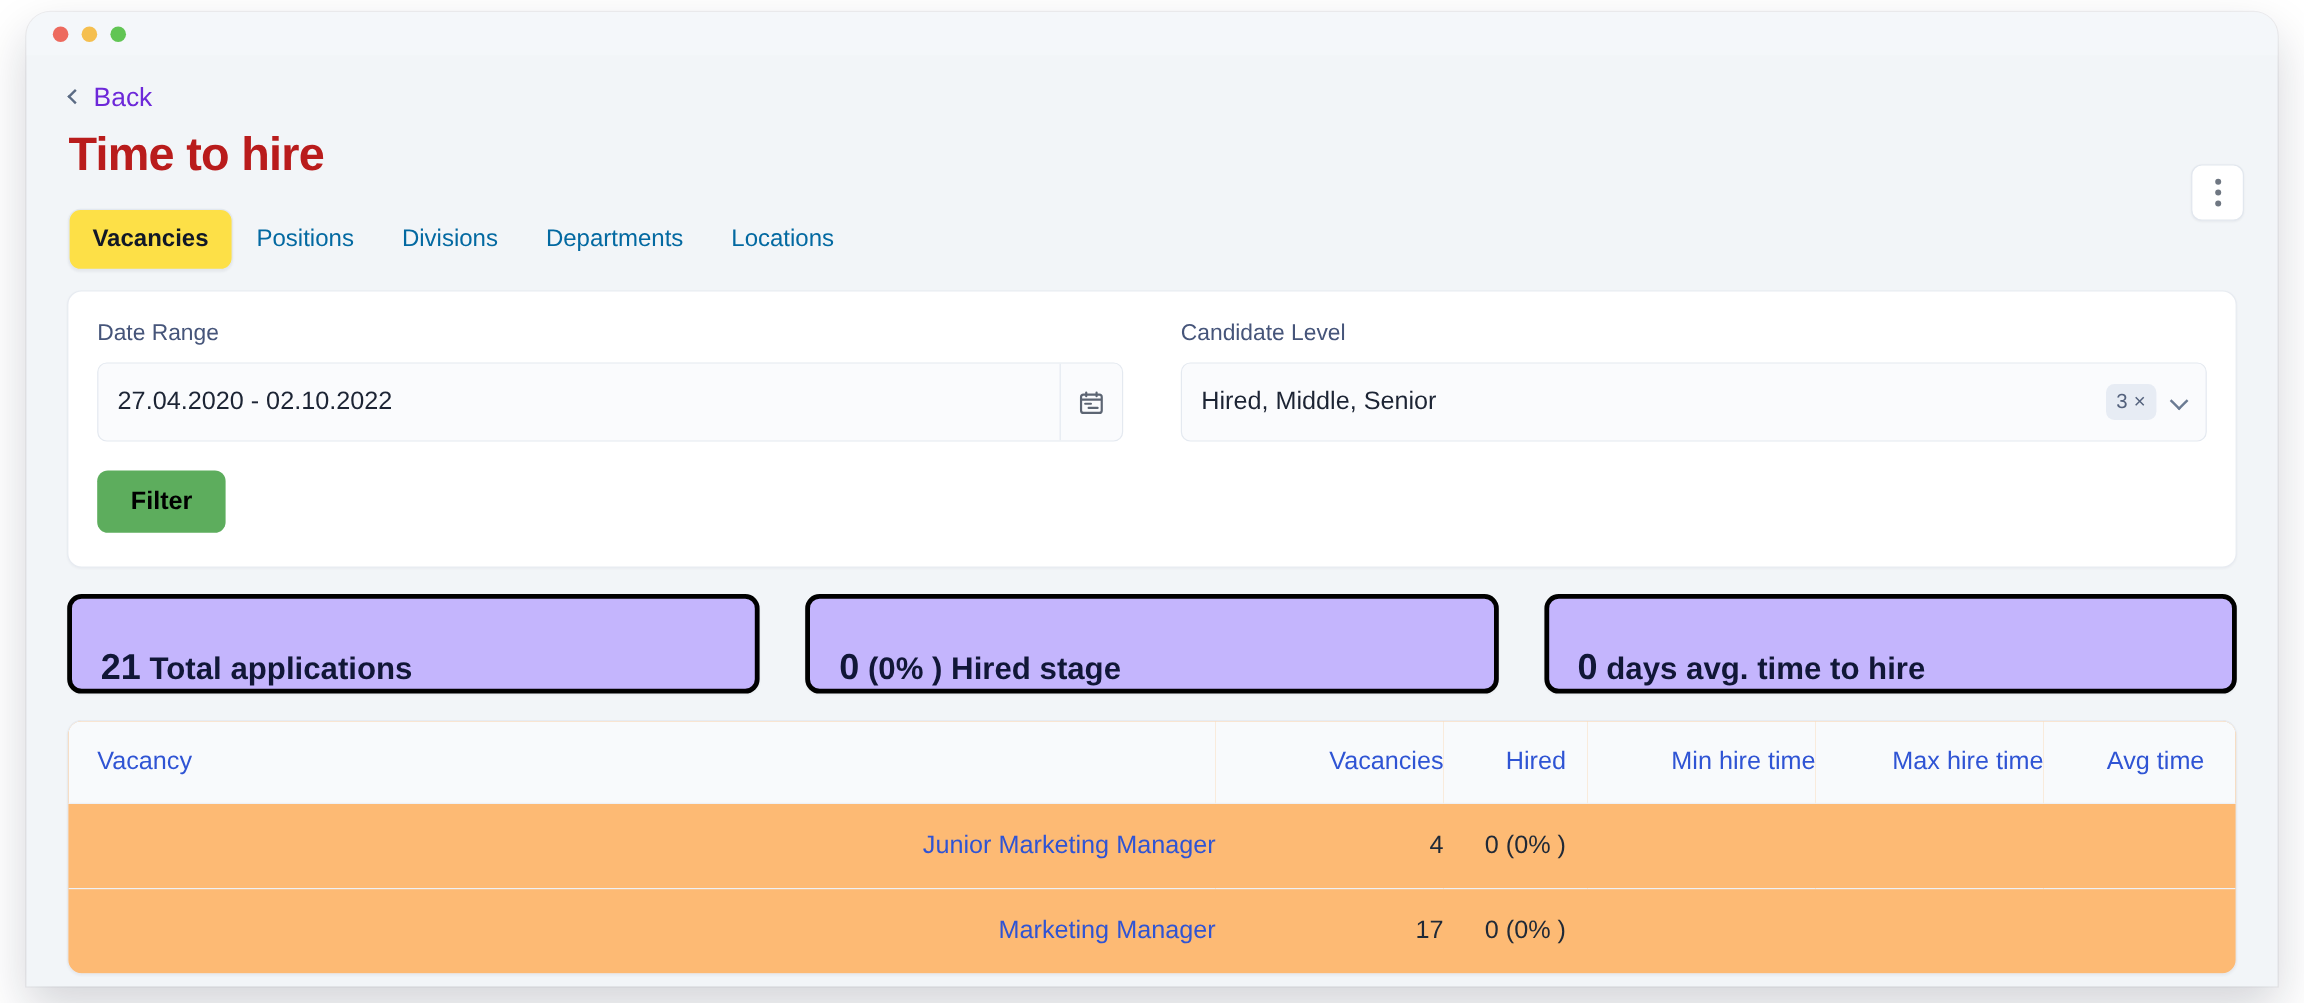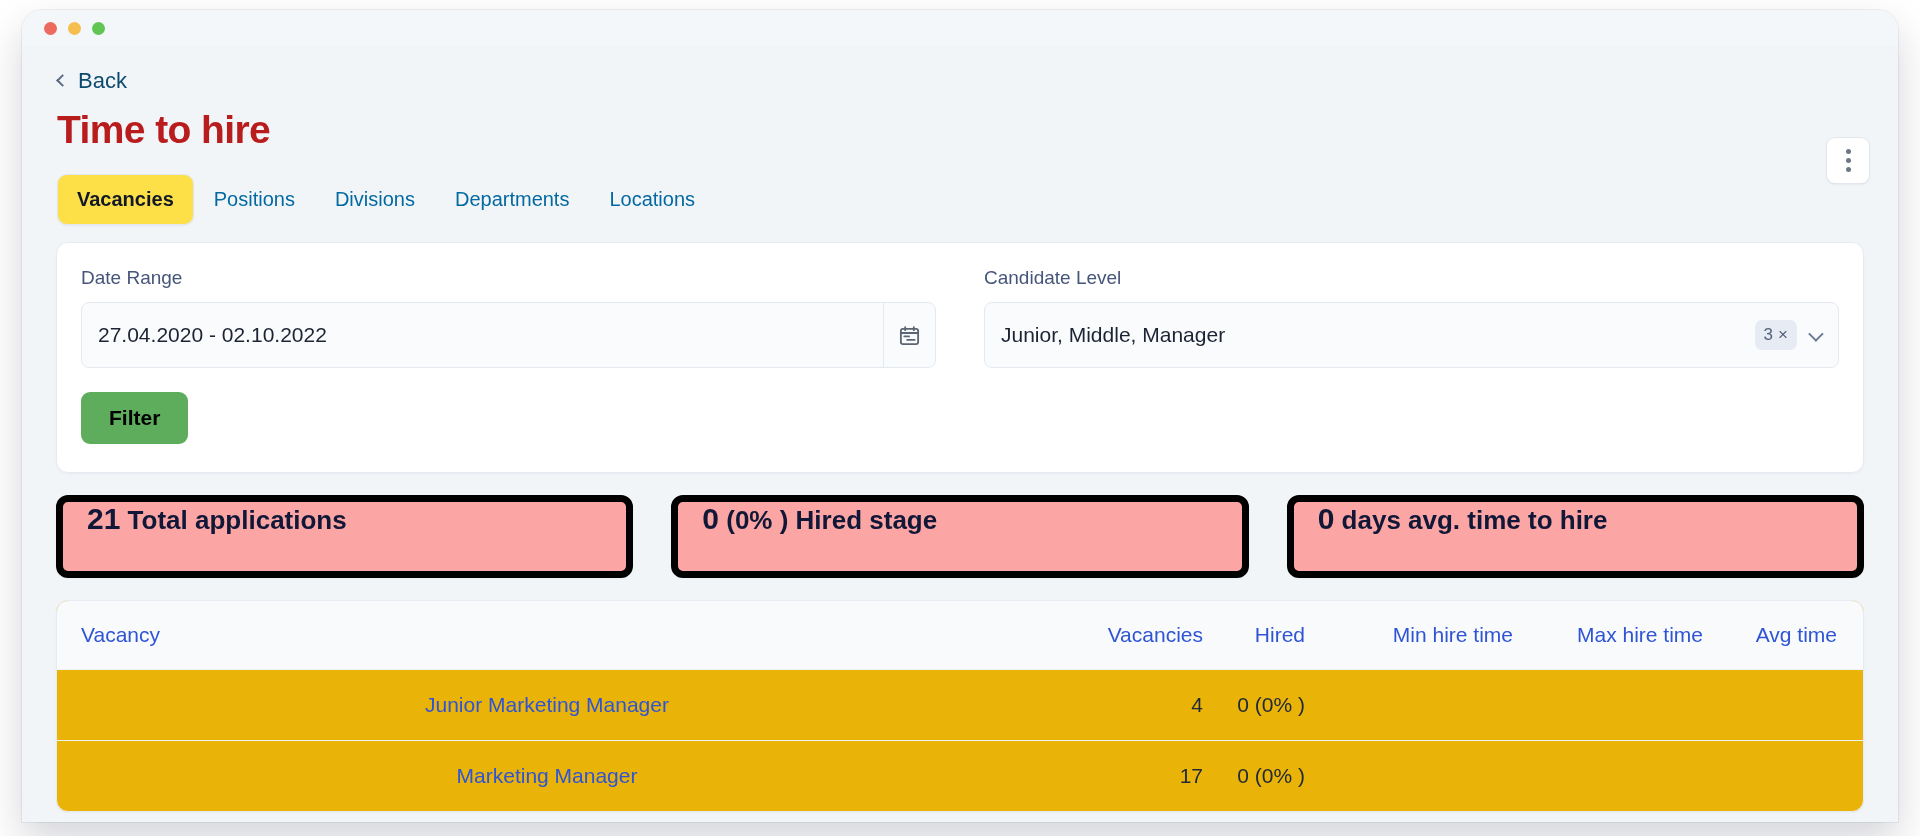--- a/index.html
+++ b/index.html
@@ -42,21 +42,21 @@
   #page {
     padding: 14px 34px 0 34px;
     position: relative;
   }
 
   
   #back-link {
     display: inline-flex;
     align-items: center;
     gap: 11px;
-    color: #0c4a6e;
+    color: #6d28d9;
     font-size: 22px;
     cursor: pointer;
     margin-left: 2px;
     margin-top: 8px;
   }
   #back-link .chev {
     display: inline-block;
     width: 9px; height: 9px;
     border-left: 2.6px solid #5b6b84;
     border-bottom: 2.6px solid #5b6b84;
@@ -198,41 +198,41 @@
   }
 
   
   #stats-row {
     display: flex;
     gap: 38px;
     margin-top: 22px;
   }
   .stat-card {
     flex: 1 1 0;
-    background: #fca5a5;
-    border: 7px solid #000000;
+    background: #c4b5fd;
+    border: 4px solid #000000;
     border-radius: 12px;
     height: 83px;
     display: flex;
-    align-items: flex-start;
+    align-items: flex-end;
     padding-left: 24px;
     box-shadow: 0 1px 2px rgba(15,23,42,.04);
   }
   .stat-text {
     font-size: 26px;
     font-weight: bold;
     color: #111737;
     white-space: nowrap;
   }
   .stat-text .big { font-size: 30px; }
 
   
   #table-card {
     margin-top: 22px;
-    background: #eab308;
+    background: #fdba74;
     border: 1px solid #e7ebf1;
     border-radius: 12px;
     box-shadow: 0 1px 2px rgba(15,23,42,.04);
     overflow: hidden;
   }
   table { width: 100%; border-collapse: collapse; }
   thead tr { background: #f8fafc; }
   thead th {
     font-size: 21px;
     font-weight: normal;
@@ -244,21 +244,21 @@
   thead th.col-vacancy { text-align: left; padding-left: 24px; }
   tbody td {
     font-size: 21px;
     color: #1f2937;
     padding: 23px 0;
     text-align: right;
     border-top: 1px solid #eef1f6;
     white-space: nowrap;
   }
   tbody td.col-vacancy {
-    text-align: center;
+    text-align: right;
     padding-left: 24px;
     color: #2f54d4;
     cursor: pointer;
   }
   .col-candidates { width: 190px; }
   .col-hired      { width: 120px; padding-right: 18px; }
   .col-min        { width: 190px; }
   .col-max        { width: 190px; }
   .col-avg        { width: 160px; padding-right: 26px; }
 </style>
@@ -310,21 +310,21 @@
                 <path d="M7.5 3.2v3.2M16.5 3.2v3.2" stroke="#5c6573" stroke-width="1.9" stroke-linecap="round"></path>
                 <path d="M6.6 13h5M9.6 16.6h7.8" stroke="#5c6573" stroke-width="1.9" stroke-linecap="round"></path>
               </svg>
             </div>
           </div>
         </div>
 
         <div class="field">
           <label class="field-label">Candidate Level</label>
           <div class="input-shell">
-            <div class="text">Junior, Middle, Manager</div>
+            <div class="text">Hired, Middle, Senior</div>
             <div class="count-badge">
               <span>3</span>
               <span>×</span>
             </div>
             <div class="caret-down"></div>
           </div>
         </div>
 
       </div>
 

